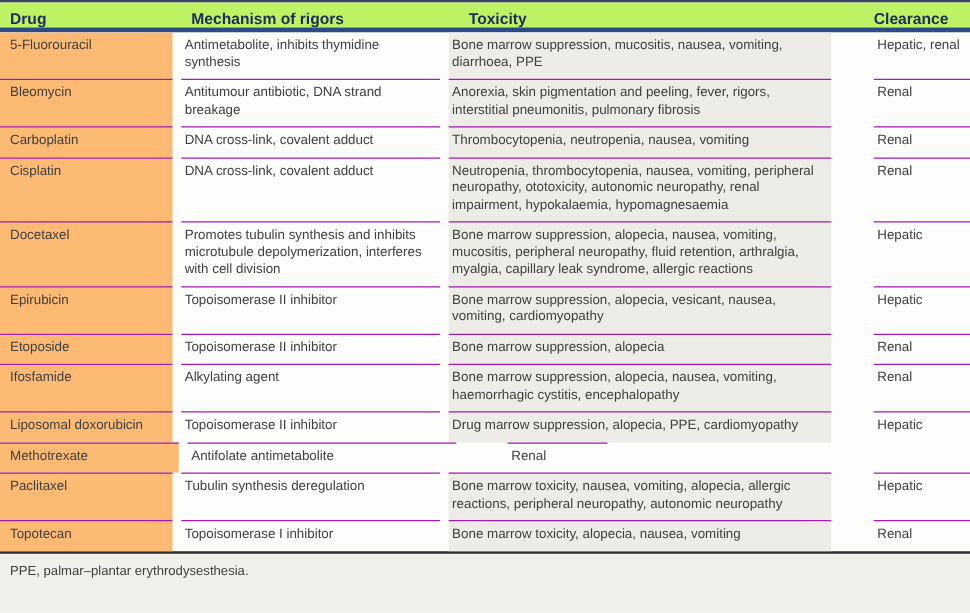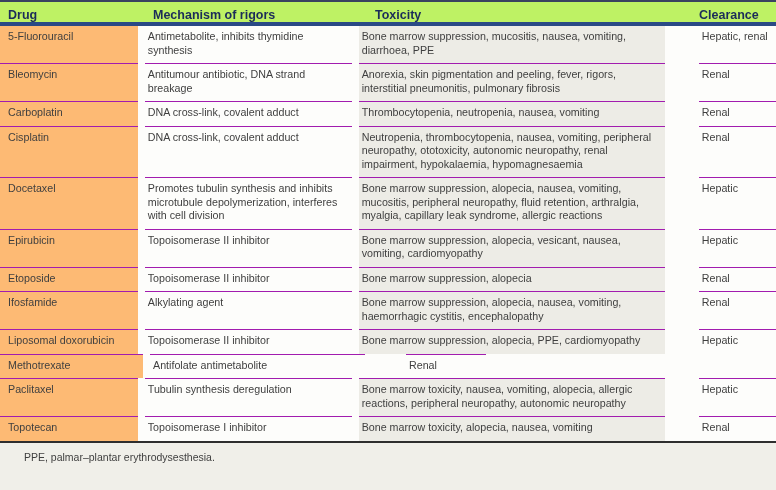--- a/index.html
+++ b/index.html
@@ -57,21 +57,21 @@
   .c-drug  { width: 143px; background: #fdba74; padding-left: 8px; }
   .c-mech  { width: 215px; background: transparent; }
   .c-tox   { width: 318px; background: #edece6; }
   .c-clear { width: 80px;  background: transparent; margin-left: 28px; }
 
   .bottom-line { height: 2px; background: #2e2e2e; }
 
   .footnote {
     font-size: 10.5px;
     color: #3f3f3f;
-    padding: 8px 0 0 24px;
+    padding: 8px 0 0 8px;
   }
 </style>
 </head>
 <body>
 
 <div class="page">
 
   <div class="top-line"></div>
 
   <div class="thead">
@@ -231,21 +231,21 @@
   <div class="row">
     <div class="cell c-drug">
       <span class="bind-drug">Liposomal doxorubicin</span>
     </div>
     <div class="gut g1"></div>
     <div class="cell c-mech">
       <span class="bind-mechanism">Topoisomerase II inhibitor</span>
     </div>
     <div class="gut g2"></div>
     <div class="cell c-tox">
-      <span class="bind-toxicity">Bone marrow suppression, alopecia, PPE, cardiomyopathy</span>
+      <span class="bind-toxicity">Drug marrow suppression, alopecia, PPE, cardiomyopathy</span>
     </div>
     <div class="gut g3"></div>
     <div class="cell c-clear">
       <span class="bind-clearance">Hepatic</span>
     </div>
   </div>
 
   <div class="row">
     <div class="cell c-drug">
       <span class="bind-drug">Methotrexate</span>

